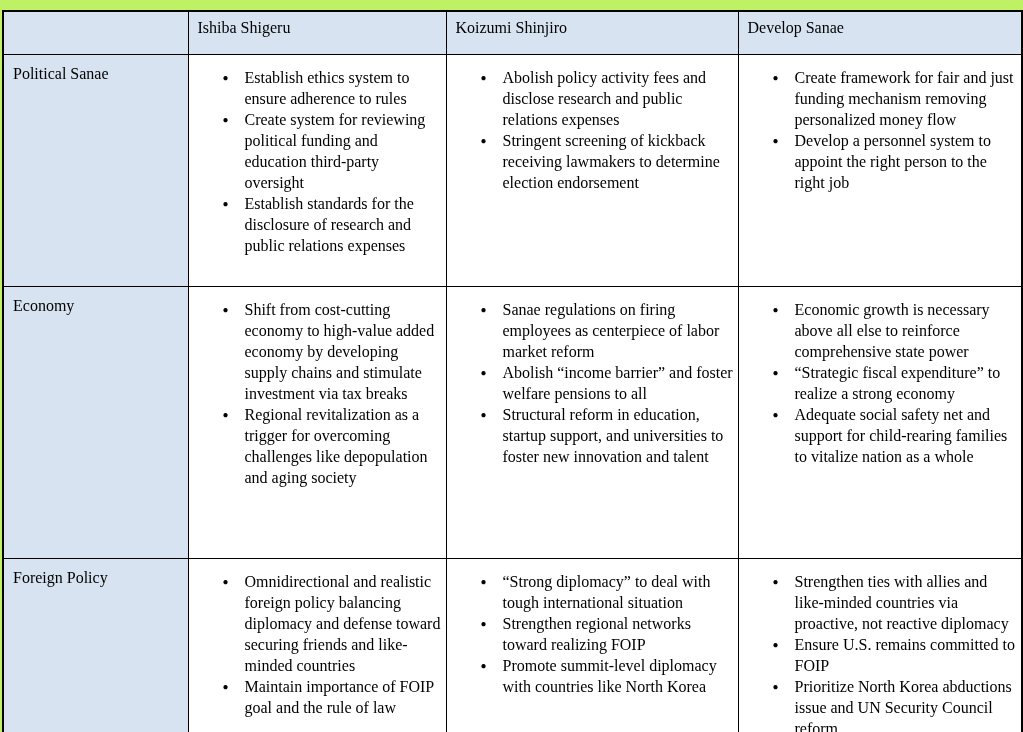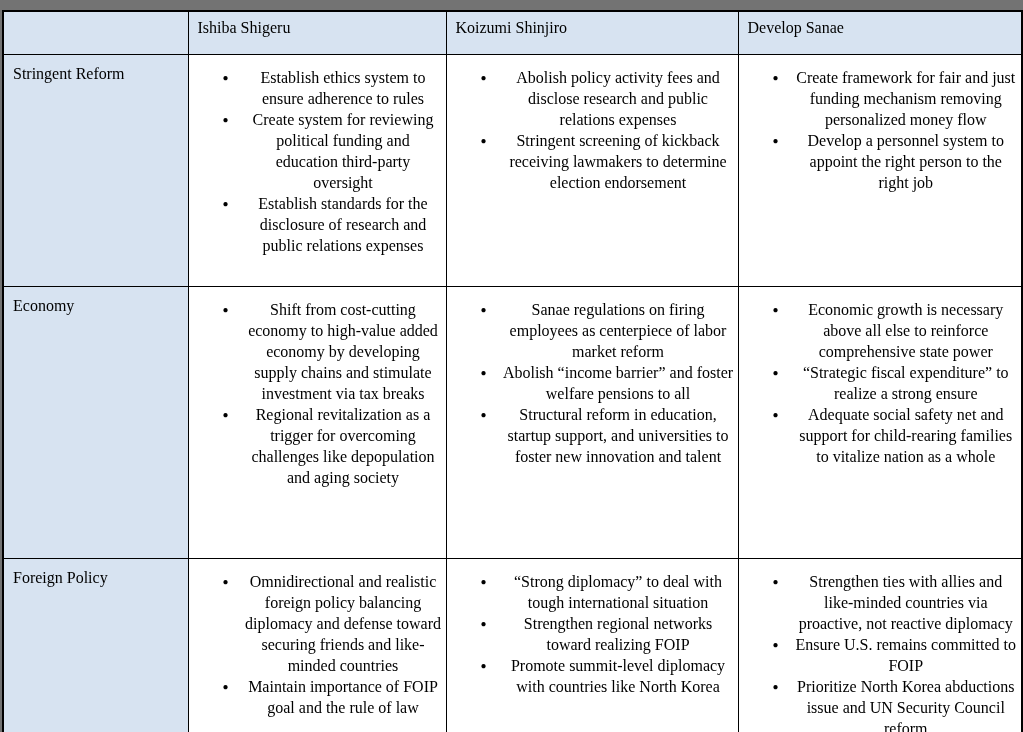--- a/index.html
+++ b/index.html
@@ -1,19 +1,19 @@
 <!DOCTYPE html>
 <html><head>
 <meta charset="utf-8">
 <style>
   html, body { margin: 0; padding: 0; background: #ffffff; }
   .page {
     width: 1023px;
     height: 732px;
-    background: #737373;
+    background: #bef264;
     position: relative;
     font-family: "Liberation Serif", "DejaVu Serif", serif;
     color: #000000;
     overflow: hidden;
   }
   table.cmp {
     position: absolute;
     left: 2px;
     top: 10px;
     border-collapse: collapse;
@@ -37,21 +37,20 @@
   table.cmp th.col-head {
     height: 33px;
     padding: 5px 8px 4px 9px;
   }
   table.cmp td.row-label {
     padding: 8px 8px 4px 9px;
   }
   table.cmp td.cell {
     background: #ffffff;
     padding: 12px 4px 4px 6px;
-    text-align: center;
   }
   .r1 td { height: 215px; }
   .r2 td { height: 255px; }
   .r3 td { height: 214px; }
   ul.bullets {
     list-style: none;
     margin: 0;
     padding: 0 0 0 28px;
   }
   ul.bullets li {
@@ -82,21 +81,21 @@
     <thead>
       <tr>
         <th class="col-head"></th>
         <th class="col-head">Ishiba Shigeru</th>
         <th class="col-head">Koizumi Shinjiro</th>
         <th class="col-head">Develop Sanae</th>
       </tr>
     </thead>
     <tbody>
       <tr class="r1">
-        <td class="row-label">Stringent Reform</td>
+        <td class="row-label">Political Sanae</td>
         <td class="cell">
           <ul class="bullets">
             <li>Establish ethics system to ensure adherence to rules</li>
             <li>Create system for reviewing political funding and education third-party oversight</li>
             <li>Establish standards for the disclosure of research and public relations expenses</li>
           </ul>
         </td>
         <td class="cell">
           <ul class="bullets">
             <li>Abolish policy activity fees and disclose research and public relations expenses</li>
@@ -121,21 +120,21 @@
         <td class="cell">
           <ul class="bullets">
             <li>Sanae regulations on firing employees as centerpiece of labor market reform</li>
             <li>Abolish “income barrier” and foster welfare pensions to all</li>
             <li>Structural reform in education, startup support, and universities to foster new innovation and talent</li>
           </ul>
         </td>
         <td class="cell">
           <ul class="bullets">
             <li>Economic growth is necessary above all else to reinforce comprehensive state power</li>
-            <li>“Strategic fiscal expenditure” to realize a strong ensure</li>
+            <li>“Strategic fiscal expenditure” to realize a strong economy</li>
             <li>Adequate social safety net and support for child-rearing families to vitalize nation as a whole</li>
           </ul>
         </td>
       </tr>
       <tr class="r3">
         <td class="row-label">Foreign Policy</td>
         <td class="cell">
           <ul class="bullets">
             <li>Omnidirectional and realistic foreign policy balancing diplomacy and defense toward securing friends and like-minded countries</li>
             <li>Maintain importance of FOIP goal and the rule of law</li>

